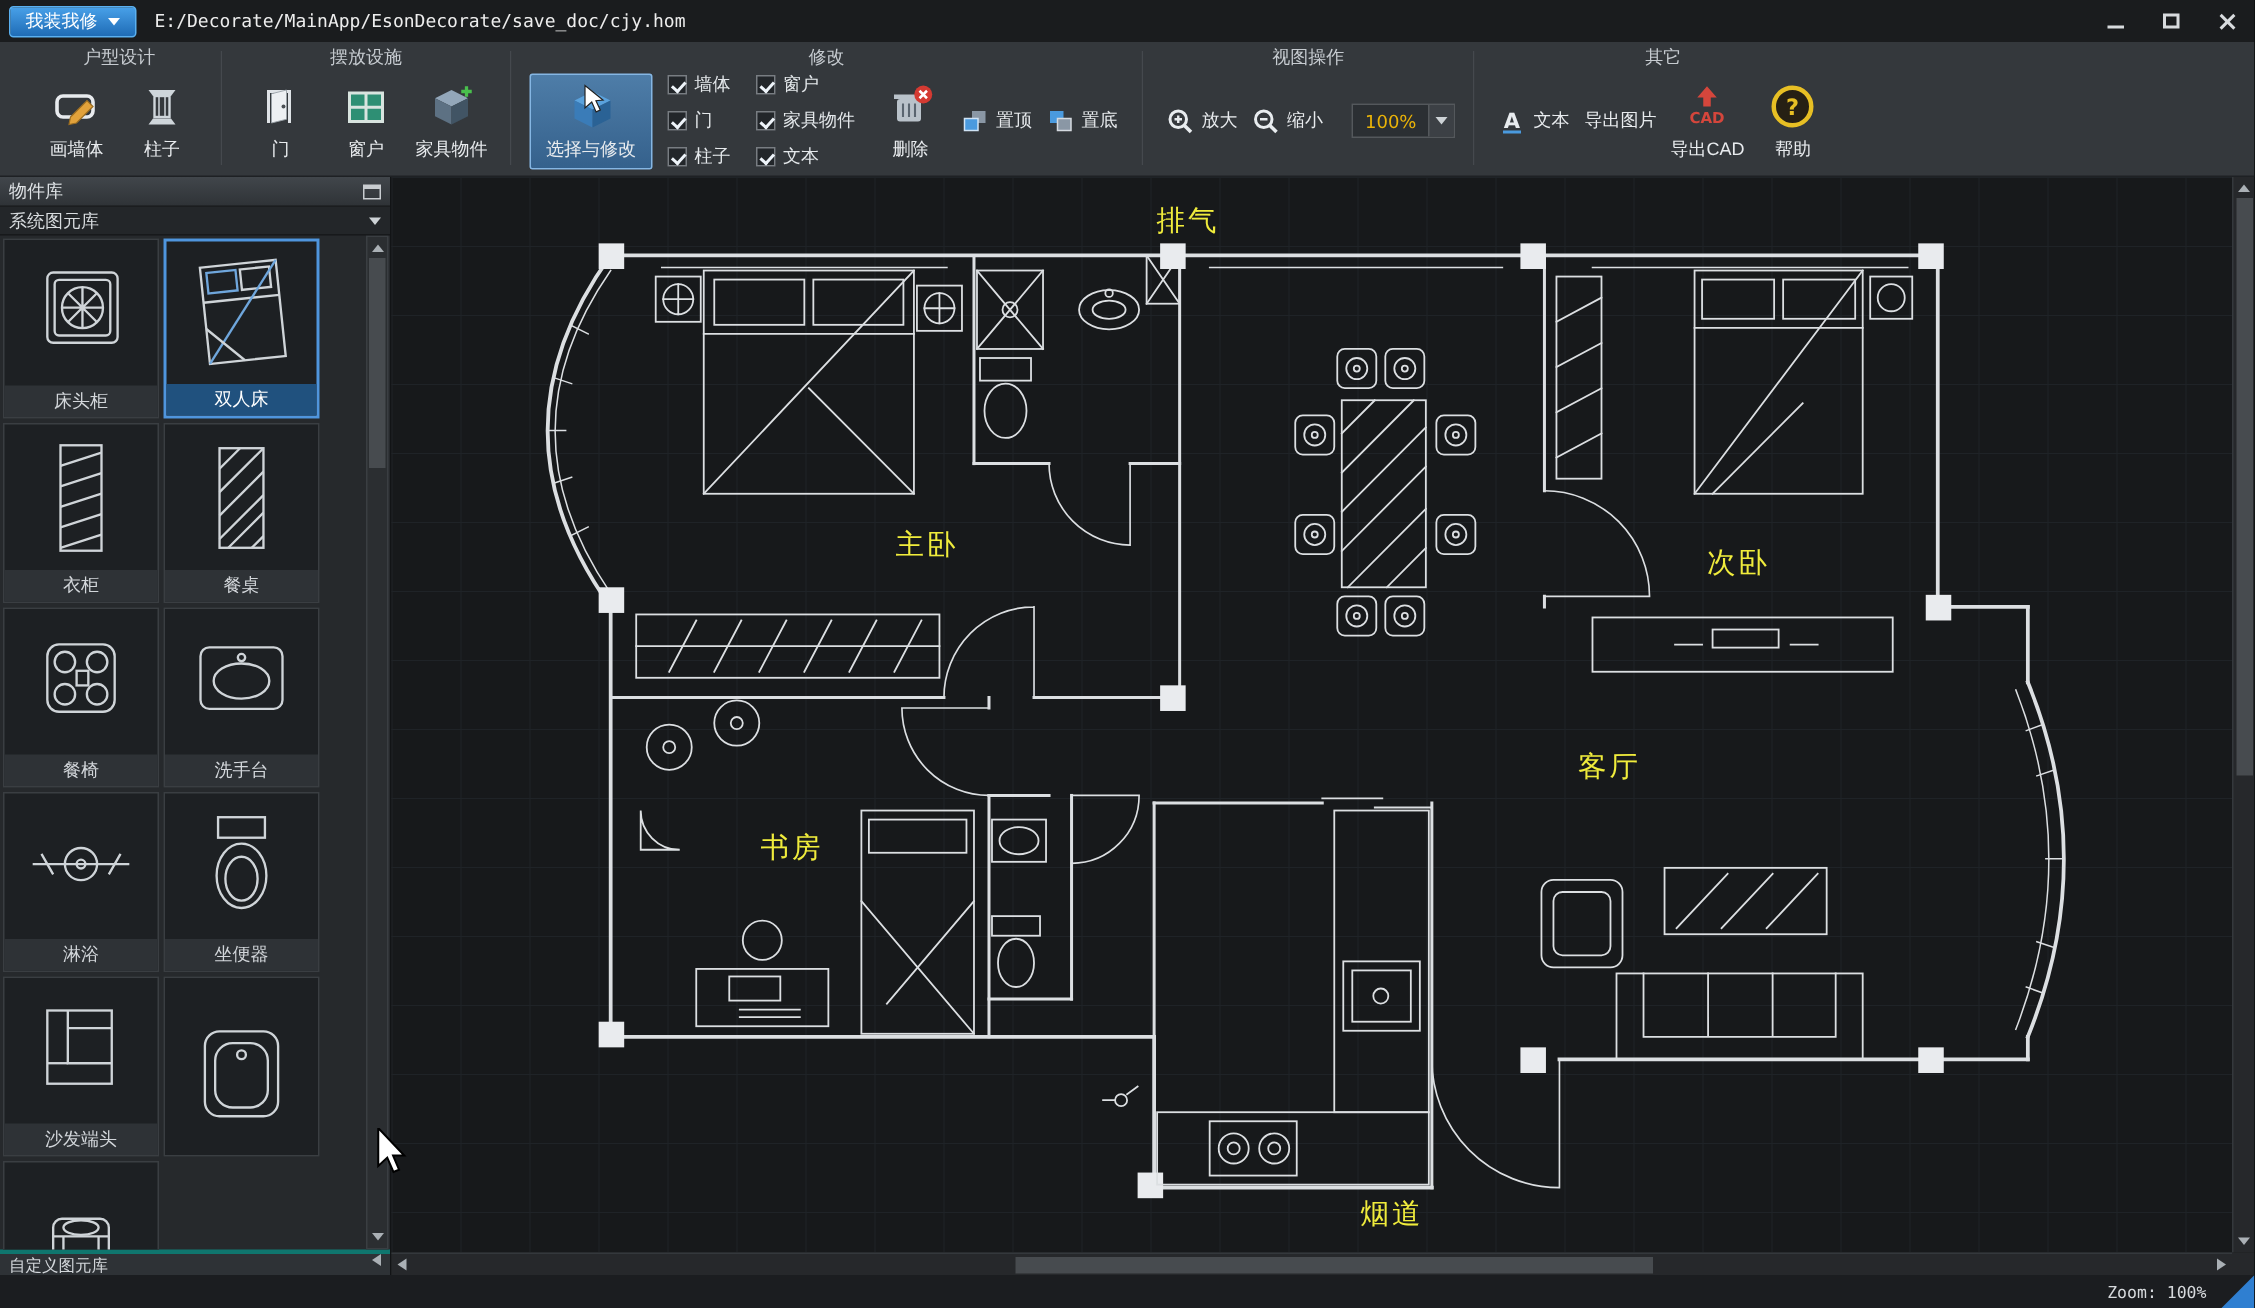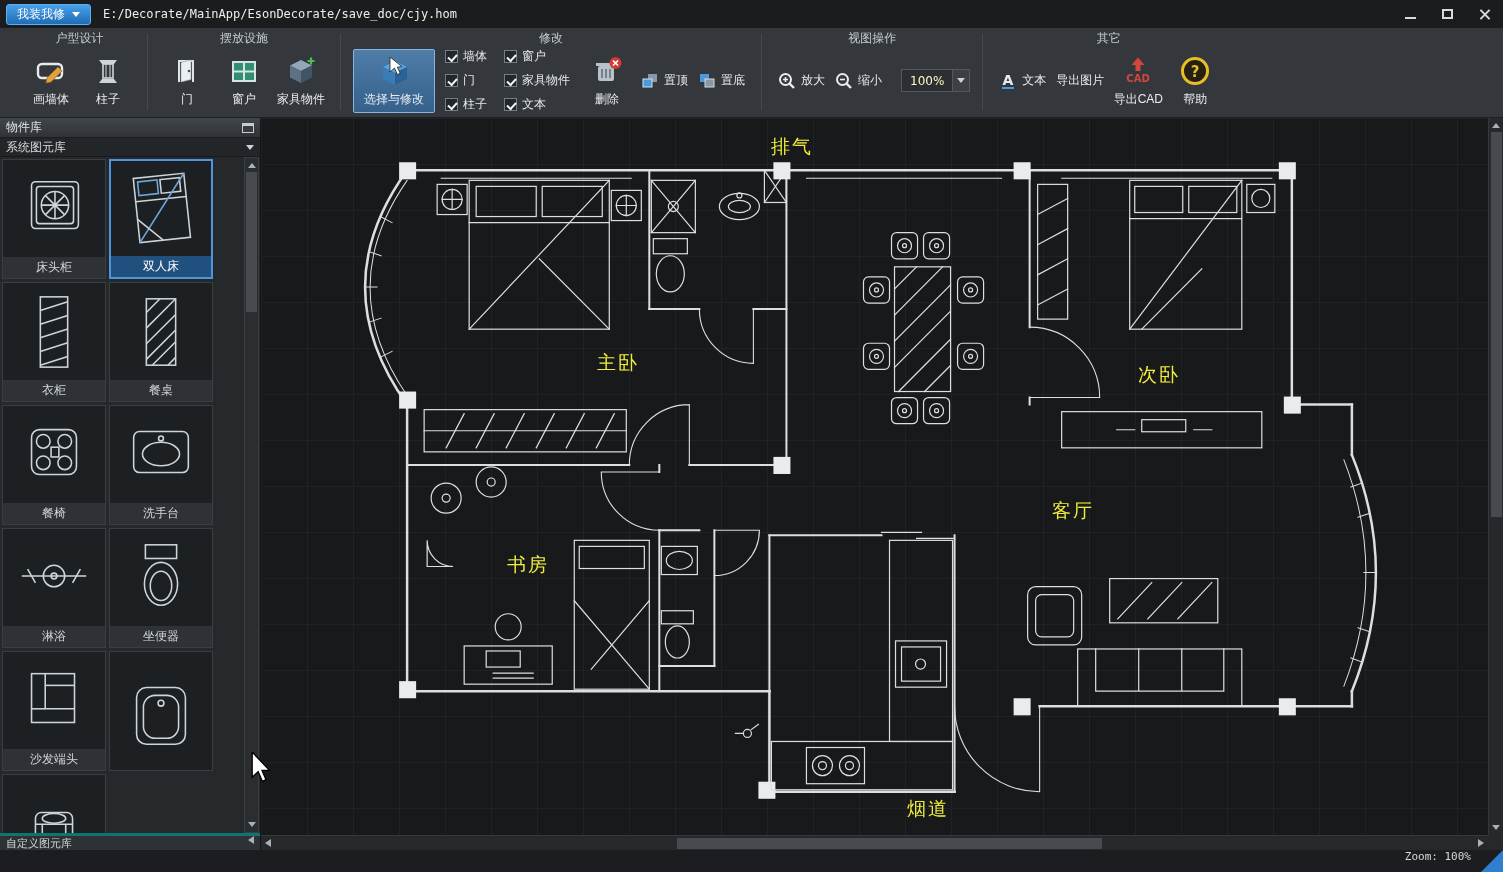--- a/index.html
+++ b/index.html
@@ -31,21 +31,21 @@
 .icon32 svg{width:32px;height:32px}
 .small-col{display:flex;flex-direction:row;gap:10px;justify-content:center;margin:0 4px}
 .sbtn{display:flex;align-items:center;gap:5px;background:none;border:0;color:#e8ebee;font-size:12px;cursor:default}
 .icon18{width:18px;height:18px}
 .icon18 svg{width:18px;height:18px;display:block}
 .check-col{display:flex;flex-direction:column;gap:7px;margin:0 7px}
 .rcheck{display:flex;align-items:center;gap:5px;font-size:12px;color:#e4e8eb;cursor:default}
 .cbox{position:relative;width:13px;height:13px;background:#22262a;border:1px solid #787d82;flex:none}
 .cbox::after{content:"";position:absolute;left:1.5px;top:2.5px;width:7px;height:4px;border-left:2px solid #eef4fa;border-bottom:2px solid #eef4fa;transform:rotate(-48deg)}
 .zoom-combo{display:flex;align-items:center;height:23px;border:1px solid #54585c;background:#2b2f33;margin-left:12px;cursor:default}
-.zoom-value{padding:0 8px;font-size:12px;color:#fef9c3;min-width:46px}
+.zoom-value{padding:0 8px;font-size:12px;color:#eab308;min-width:46px}
 .combo-btn{width:17px;height:100%;background:#3c4045;border-left:1px solid #54585c;display:flex;align-items:center;justify-content:center}
 .tri-down{width:0;height:0;border-left:4px solid transparent;border-right:4px solid transparent;border-top:5px solid #cdd2d6}
 
 
 .main{display:flex;height:732px}
 .sidebar{width:261px;background:#26292c;display:flex;flex-direction:column;border-right:1px solid #121416;flex:none}
 .sb-header{height:20px;background:linear-gradient(#41464b,#2f3337);display:flex;align-items:center;padding:0 6px;font-size:12px;color:#dfe3e6;border-bottom:1px solid #1b1d1f}
 .sb-float-icon{margin-left:auto;width:12px;height:10px;border:1px solid #c8ccd0;border-top:3px solid #c8ccd0}
 .sb-select{height:19px;background:#232629;border-bottom:1px solid #17191b;display:flex;align-items:center;padding:0 6px;font-size:12px;color:#d8dcdf;cursor:default}
 .sb-select .tri-down{margin-left:auto}
@@ -72,21 +72,21 @@
 .room-label{position:absolute;font-size:19px;color:#f0ec3c;letter-spacing:2px;white-space:nowrap}
 .vscroll{position:absolute;right:0;top:0;bottom:15px;width:15px;background:#26282b;border-left:1px solid #34383c;display:flex;flex-direction:column;align-items:center}
 .vthumb{width:11px;background:#474b4f;height:385px;margin-top:2px}
 .hscroll{position:absolute;left:0;bottom:0;right:15px;height:15px;background:#26282b;border-top:1px solid #34383c;display:flex;align-items:center}
 .harr-l{width:0;height:0;border-top:4px solid transparent;border-bottom:4px solid transparent;border-right:6px solid #aab0b5;margin:0 4px}
 .harr-r{width:0;height:0;border-top:4px solid transparent;border-bottom:4px solid transparent;border-left:6px solid #aab0b5;margin:0 4px;margin-left:auto}
 .hthumb{height:11px;background:#474b4f;width:425px;margin-left:402px}
 .scroll-corner{position:absolute;right:0;bottom:0;width:15px;height:15px;background:#26282b}
 
 
-.statusbar{height:22px;background:#1b1d20;display:flex;align-items:flex-start;justify-content:flex-end;padding-right:32px;position:relative}
+.statusbar{height:22px;background:#1b1d20;display:flex;align-items:center;justify-content:flex-end;padding-right:32px;position:relative}
 .zoom-text{font-size:11px;font-family:"DejaVu Sans Mono","Liberation Mono",monospace;color:#d6d9dc}
 .grip{position:absolute;right:0;bottom:0;width:0;height:0;border-left:22px solid transparent;border-bottom:22px solid #2f7fd1}
 
 .mouse-cursor{position:absolute;left:250px;top:752px;z-index:60;pointer-events:none}
 </style>
 </head>
 <body>
 
 <div class="window">
 

